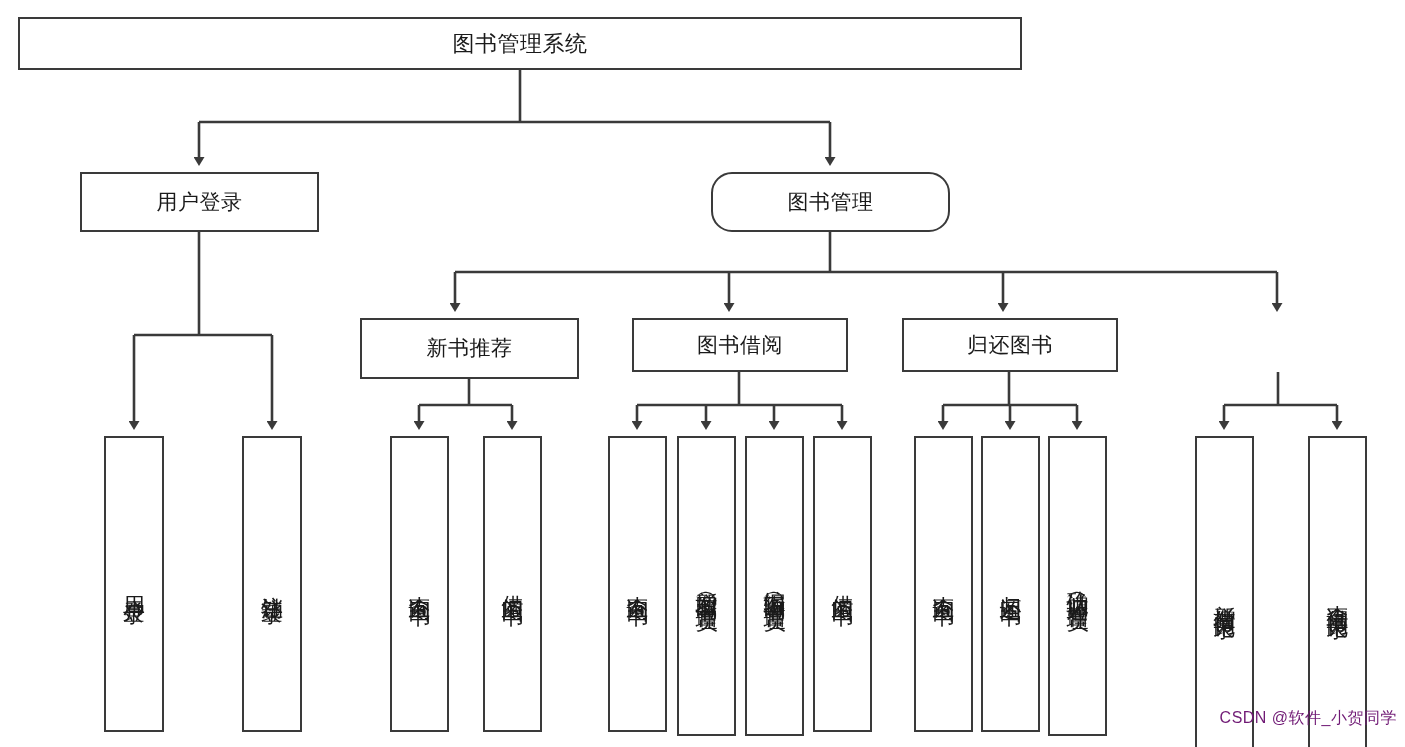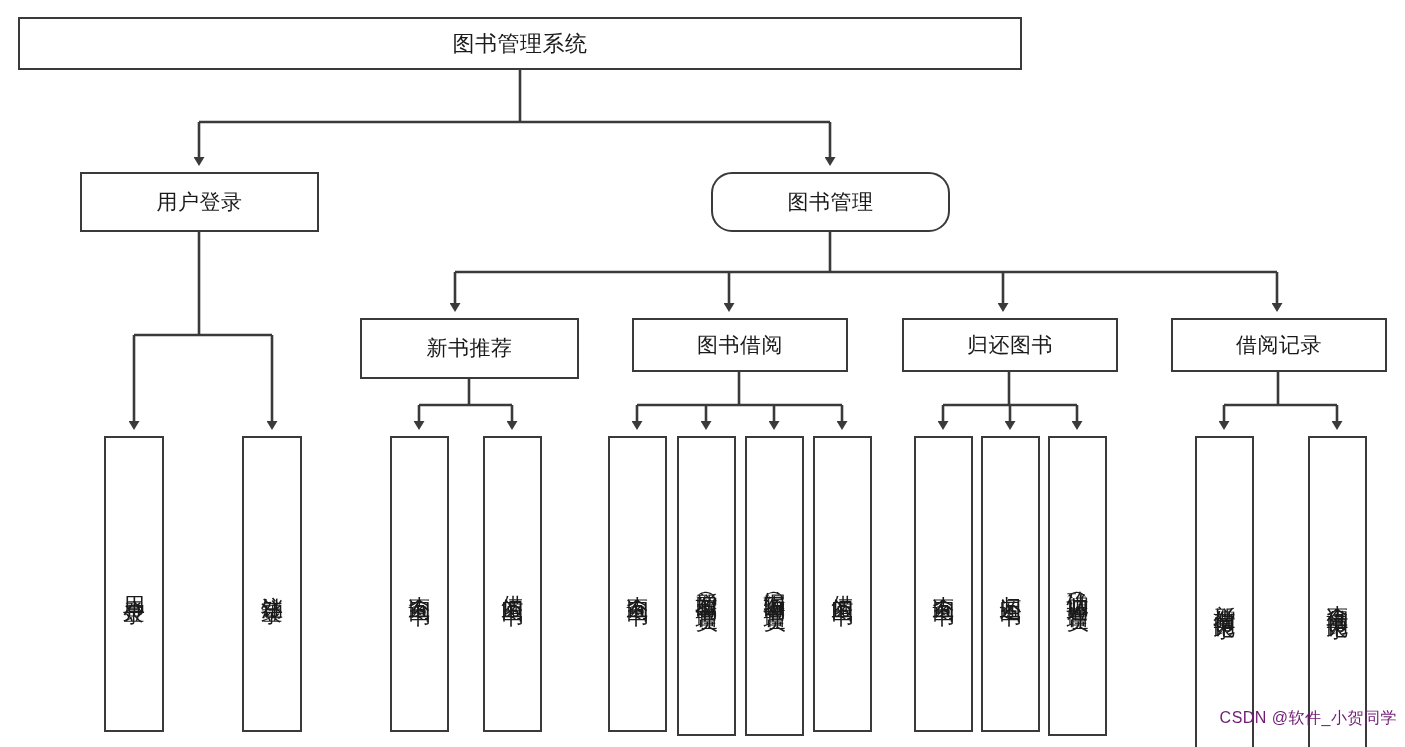--- a/index.html
+++ b/index.html
@@ -140,23 +140,20 @@
 
   <div class="node horizontal" style="left:360px; top:318px; width:219px; height:61px;">
     <span class="node-label">新书推荐</span>
   </div>
   <div class="node horizontal" style="left:632px; top:318px; width:216px; height:54px;">
     <span class="node-label">图书借阅</span>
   </div>
   <div class="node horizontal" style="left:902px; top:318px; width:216px; height:54px;">
     <span class="node-label">归还图书</span>
   </div>
-  <div class="node horizontal" style="left:1171px; top:318px; width:216px; height:54px;">
-    <span class="node-label">借阅记录</span>
-  </div>
 
   <div class="node vertical" style="left:104px; top:436px; width:60px; height:296px;">
     <span class="node-label">用户登录</span>
   </div>
   <div class="node vertical" style="left:242px; top:436px; width:60px; height:296px;">
     <span class="node-label">注销登录</span>
   </div>
 
   <div class="node vertical" style="left:390px; top:436px; width:59px; height:296px;">
     <span class="node-label">查询图书</span>

